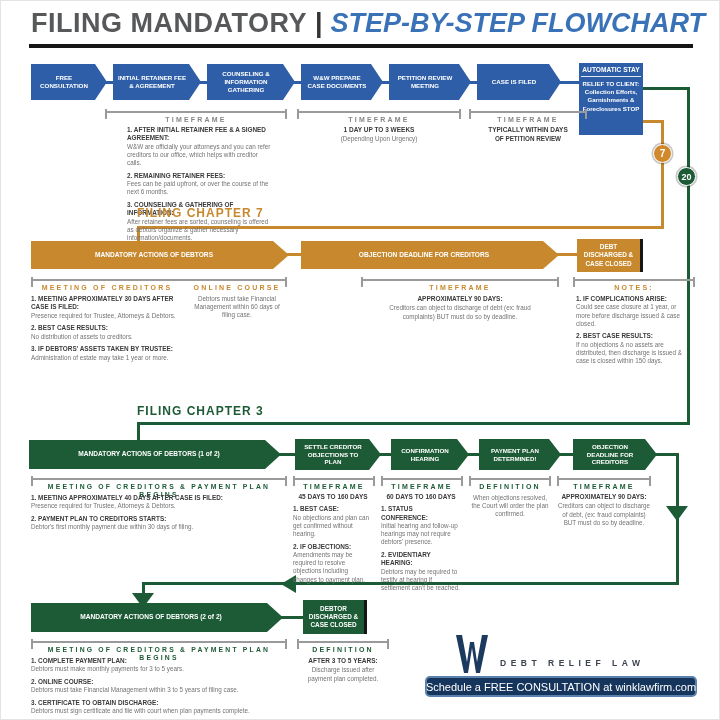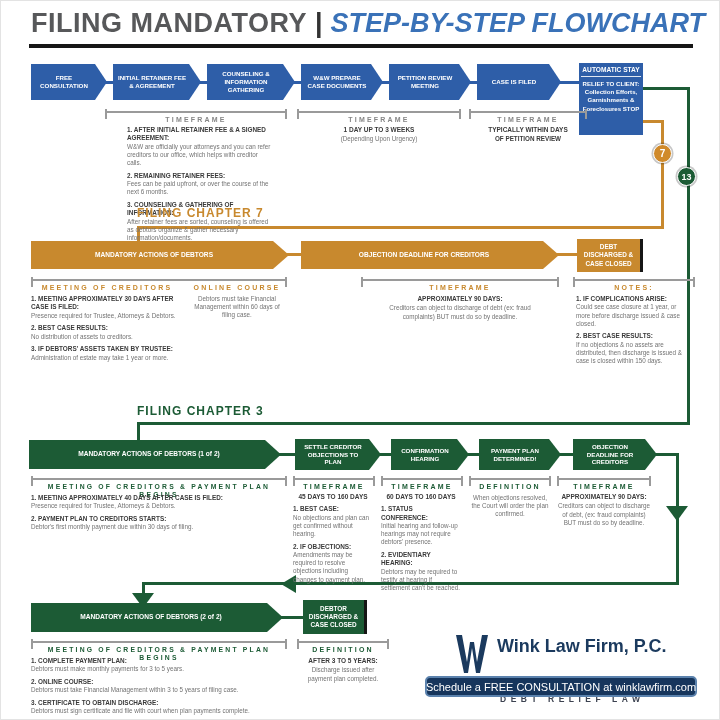--- a/index.html
+++ b/index.html
@@ -79,21 +79,21 @@
   <div class="abs vline l-orange" style="left:660px;top:119px;width:2.5px;height:108px;"></div>
   <div class="abs hline l-orange" style="left:137px;top:225px;width:526px;height:2.5px;"></div>
   <div class="abs vline l-orange" style="left:136px;top:225px;width:2.5px;height:16px;"></div>
 
   <div class="abs hline l-green" style="left:642px;top:86px;width:47px;height:2.5px;"></div>
   <div class="abs vline l-green" style="left:686px;top:86px;width:2.5px;height:338px;"></div>
   <div class="abs hline l-green" style="left:137px;top:421px;width:551px;height:2.5px;"></div>
   <div class="abs vline l-green" style="left:136px;top:421px;width:2.5px;height:18px;"></div>
 
   <div class="abs badge badge7" style="left:652px;top:143px;width:19px;height:19px;">7</div>
-  <div class="abs badge badge13" style="left:676px;top:166px;width:19px;height:19px;">13</div>
+  <div class="abs badge badge13" style="left:676px;top:166px;width:19px;height:19px;">20</div>
 
   <div class="abs arrow blue clip-sm" style="left:30px;top:63px;width:76px;height:36px;font-size:6.2px;">FREE CONSULTATION</div>
   <div class="abs arrow blue clip-sm" style="left:112px;top:63px;width:88px;height:36px;font-size:6.2px;">INITIAL RETAINER FEE &amp; AGREEMENT</div>
   <div class="abs arrow blue clip-sm" style="left:206px;top:63px;width:88px;height:36px;font-size:6.2px;">COUNSELING &amp; INFORMATION GATHERING</div>
   <div class="abs arrow blue clip-sm" style="left:300px;top:63px;width:82px;height:36px;font-size:6.2px;">W&amp;W PREPARE CASE DOCUMENTS</div>
   <div class="abs arrow blue clip-sm" style="left:388px;top:63px;width:82px;height:36px;font-size:6.2px;">PETITION REVIEW MEETING</div>
   <div class="abs arrow blue clip-sm" style="left:476px;top:63px;width:84px;height:36px;font-size:6.2px;">CASE IS FILED</div>
 
   <div class="abs staybox" style="left:578px;top:62px;width:64px;height:72px;">
     <div class="stay-title">AUTOMATIC STAY</div>
@@ -229,17 +229,16 @@
   <div class="abs col center" style="left:300px;top:656px;width:84px;">
     <span class="boldline">AFTER 3 TO 5 YEARS:</span>
     <span>Discharge issued after payment plan completed.</span>
   </div>
 
   <div class="abs" style="left:452px;top:633px;width:38px;height:40px;">
     <svg width="38" height="40" viewBox="0 0 38 40">
       <path d="M3 1 L11 39 L15 39 L19 14 L23 39 L27 39 L35 1 L29 1 L24 28 L21 8 L17 8 L14 28 L9 1 Z" fill="#1b3a5e"></path>
     </svg>
   </div>
-  <div class="abs firm-name" style="left:496px;top:635px;">Wink Law Firm, P.C.</div>
-  <div class="abs firm-tag" style="left:499px;top:657px;margin-top:36px;">DEBT RELIEF LAW</div>
+  <div class="abs firm-tag" style="left:499px;top:657px;">DEBT RELIEF LAW</div>
   <div class="abs cta" style="left:424px;top:675px;width:272px;height:21px;">Schedule a FREE CONSULTATION at winklawfirm.com</div>
 
 </div>
 
 </body></html>

